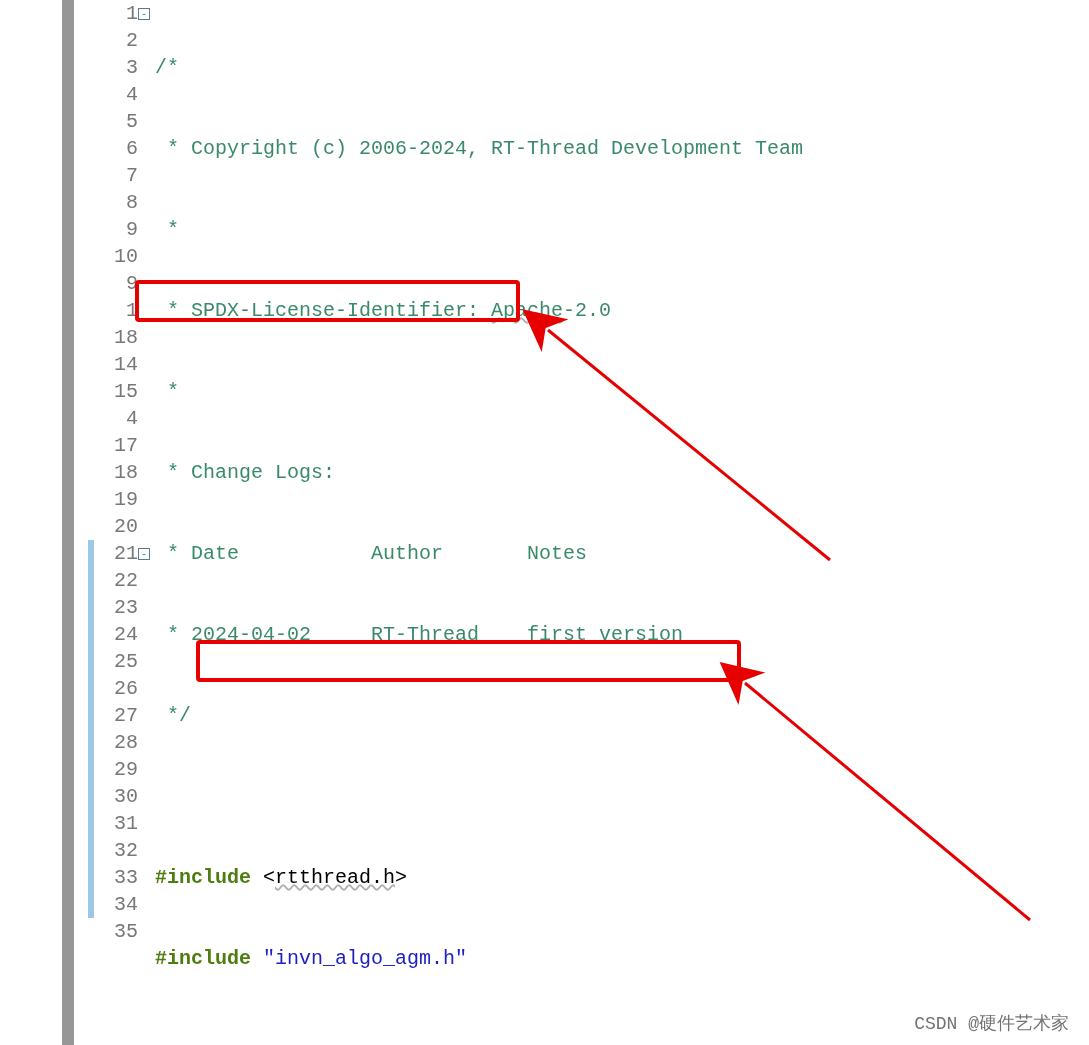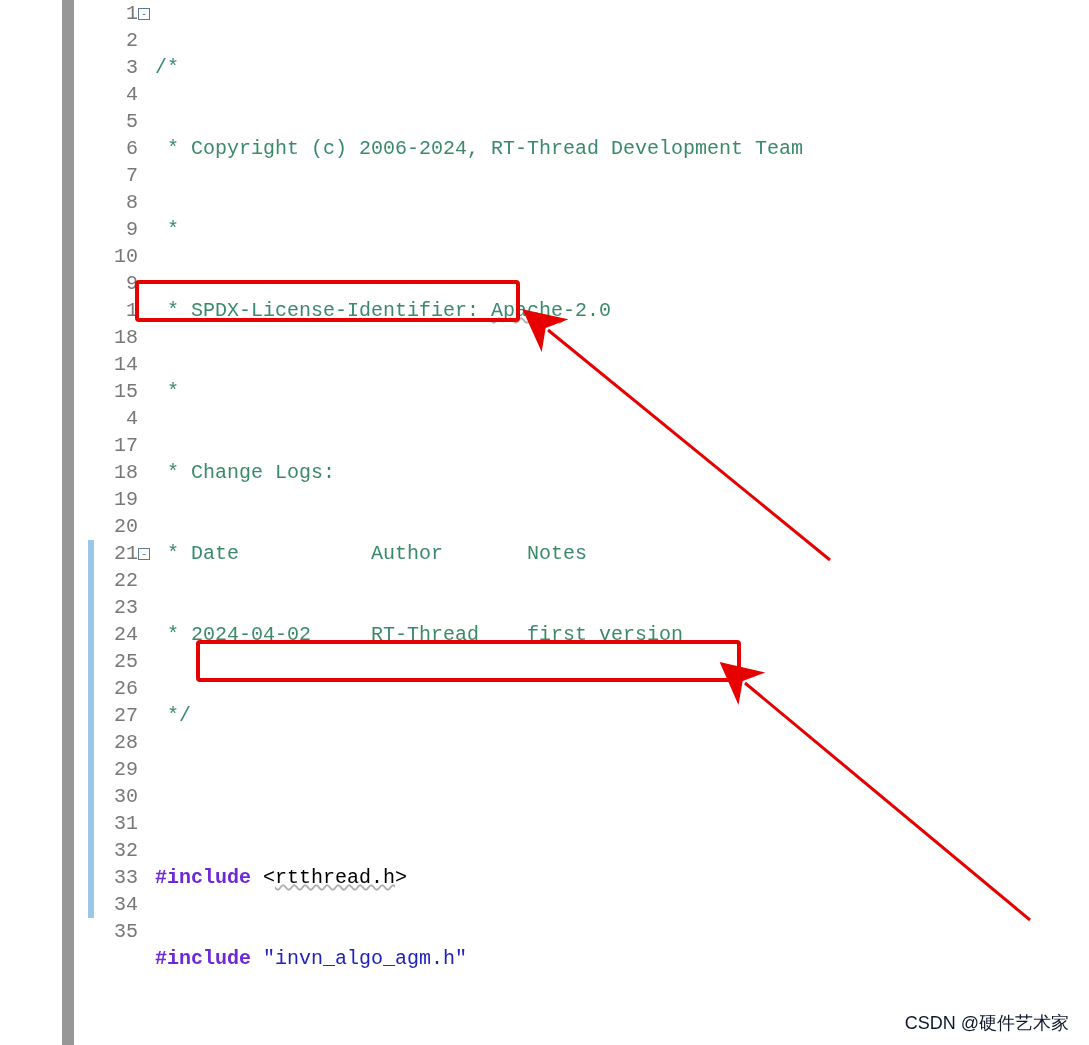--- a/index.html
+++ b/index.html
@@ -7,28 +7,28 @@
 .outer-bar{position:absolute;left:62px;top:0;width:12px;height:1045px;background:#979797}
 .fold-strip{position:absolute;left:88px;top:0;width:6px;height:1045px;background:#fff}
 .fold-mark{position:absolute;left:88px;width:6px;background:#9cc7e6}
 .gutter{position:absolute;left:96px;top:0;width:42px;height:1045px;background:#fff;text-align:right;color:#787878;font-size:20px;line-height:27px;padding-top:0}
 .gutter div{height:27px}
 .fold-col{position:absolute;left:138px;top:0;width:14px;height:1045px}
 .fold-icon{position:absolute;left:0;width:12px;height:12px;border:1px solid #5a7a99;background:#fff;font-size:11px;line-height:10px;text-align:center;color:#5a7a99;box-sizing:border-box}
 .code{position:absolute;left:155px;top:0;font-size:20px;line-height:27px;white-space:pre}
 .code .row{height:27px}
 .c-comment{color:#3a8a6a}
-.c-purple{color:#6d28d9;font-weight:bold}
+.c-purple{color:#4d7c0f;font-weight:bold}
 .c-blue{color:#2020c0}
 .c-ul{text-decoration:underline;text-decoration-style:wavy;text-decoration-color:#b0b0b0}
 .c-plain{color:#000}
 .hl-line{position:absolute;left:96px;width:993px;height:27px;background:#e8f2fe;z-index:-1}
 .redbox{position:absolute;border:4px solid #e60000;border-radius:4px;box-sizing:border-box;pointer-events:none}
 svg.arrows{position:absolute;left:0;top:0;width:1089px;height:1045px;pointer-events:none}
-.watermark{position:absolute;right:20px;bottom:10px;color:#0f172a;font-family:Liberation Sans, sans-serif;font-size:18px}
+.watermark{position:absolute;right:20px;bottom:10px;color:#737373;font-family:Liberation Mono, monospace;font-size:18px}
 </style>
 </head>
 <body>
 
 <div class="wrap">
   <div class="outer-bar"></div>
   <div class="fold-strip"></div>
   <div class="fold-mark" style="top:540px;height:378px"></div>
 
   <div class="hl-line" style="top:675px"></div>

